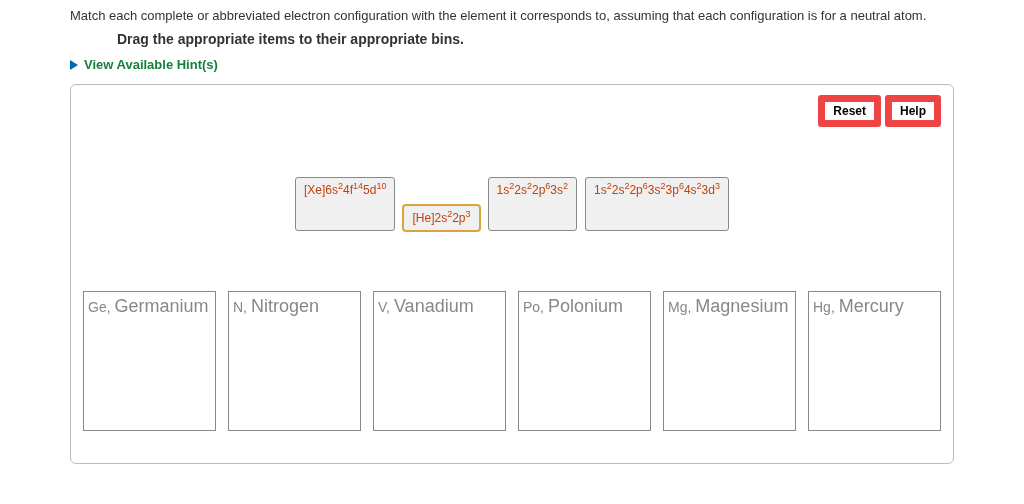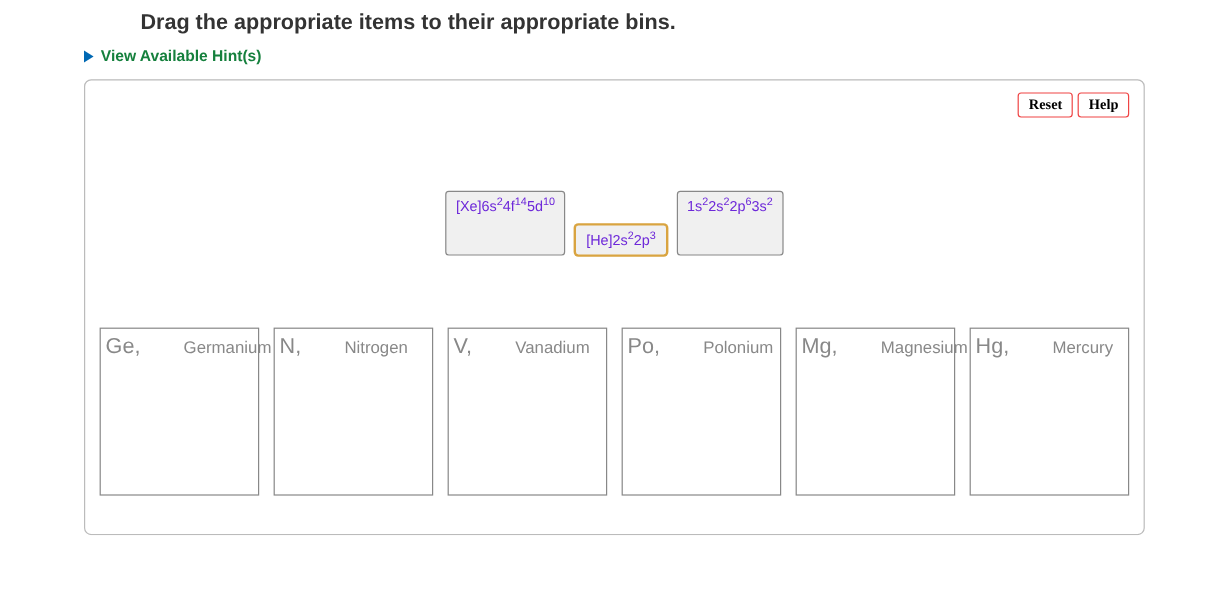--- a/index.html
+++ b/index.html
@@ -1,54 +1,56 @@
 <!DOCTYPE html>
 <html><head>
 <meta charset="utf-8">
 <style>
   * { box-sizing: border-box; margin: 0; padding: 0; }
   body { font-family: Arial, Helvetica, sans-serif; font-size: 13px; color: #333; background: #fff; padding: 0; width: 1024px; }
   .container { padding: 8px 70px 0 70px; }
   .instruction { font-size: 13px; margin-bottom: 8px; }
-  .bold-instruction { font-weight: bold; font-size: 18px; margin-bottom: 10px; padding-left: 47px; }
+  .bold-instruction { font-weight: bold; font-size: 14px; margin-bottom: 10px; padding-left: 47px; }
   .hints-link { color: #15803d; font-weight: bold; font-size: 13px; cursor: pointer; display: flex; align-items: center; margin-bottom: 12px; }
   .hints-triangle { display: inline-block; width: 0; height: 0; border-top: 5px solid transparent; border-bottom: 5px solid transparent; border-left: 8px solid #0068b3; margin-right: 6px; }
   .activity-box { border: 1px solid #bbb; border-radius: 6px; padding: 12px 12px 0 12px; position: relative; height: 380px; }
   .toolbar { position: absolute; top: 10px; right: 12px; display: flex; gap: 4px; }
-  .tool-btn { background: #fff; border: 1px solid #ef4444; border-radius: 3px; padding: 2px 8px; font-size: 12px; font-weight: bold; cursor: pointer; font-family: Liberation Serif, serif; }
+  .tool-btn { background: #fff; border: 7px solid #ef4444; border-radius: 3px; padding: 2px 8px; font-size: 12px; font-weight: bold; cursor: pointer; font-family: Liberation Sans, sans-serif; }
   .tiles-row { display: flex; justify-content: center; gap: 8px; margin-top: 80px; }
-  .tile { background: #f0f0f0; border: 1px solid #888; border-radius: 3px; padding: 5px 8px; font-size: 12px; color: #6d28d9; white-space: nowrap; cursor: grab; }
+  .tile { background: #f0f0f0; border: 1px solid #888; border-radius: 3px; padding: 5px 8px; font-size: 12px; color: #c2410c; white-space: nowrap; cursor: grab; }
   .tile.selected { border: 1px solid #d9a440; box-shadow: 0 0 0 1px #d9a440; margin-top: 28px; }
   sup { font-size: 9px; vertical-align: super; line-height: 0; }
   .bins-row { display: flex; justify-content: center; gap: 12px; margin-top: 60px; }
   .bin { width: 140px; height: 140px; border: 1px solid #888; background: #fff; position: relative; }
   .bin-label { position: absolute; top: 4px; left: 4px; font-size: 15px; color: #888; display: flex; align-items: baseline; gap: 4px; }
-  .bin-symbol { font-size: 18px; }
-  .bin-name { font-size: 14px; color: #888; margin-left: 32px; }
+  .bin-symbol { font-size: 14px; }
+  .bin-name { font-size: 18px; color: #888; }
 </style>
 </head>
 <body>
 
 <div class="container">
+  <p class="instruction">Match each complete or abbreviated electron configuration with the element it corresponds to, assuming that each configuration is for a neutral atom.</p>
   <p class="bold-instruction">Drag the appropriate items to their appropriate bins.</p>
   <div class="hints-link">
     <span class="hints-triangle"></span>
     <span>View Available Hint(s)</span>
   </div>
 
   <div class="activity-box">
     <div class="toolbar">
       <button class="tool-btn">Reset</button>
       <button class="tool-btn">Help</button>
     </div>
 
     <div class="tiles-row" id="tiles-row">
         <div class="tile">[Xe]6s<sup>2</sup>4f<sup>14</sup>5d<sup>10</sup></div>
         <div class="tile selected">[He]2s<sup>2</sup>2p<sup>3</sup></div>
         <div class="tile">1s<sup>2</sup>2s<sup>2</sup>2p<sup>6</sup>3s<sup>2</sup></div>
+        <div class="tile">1s<sup>2</sup>2s<sup>2</sup>2p<sup>6</sup>3s<sup>2</sup>3p<sup>6</sup>4s<sup>2</sup>3d<sup>3</sup></div>
       </div>
 
     <div class="bins-row" id="bins-row">
         <div class="bin">
           <div class="bin-label">
             <span class="bin-symbol">Ge,</span>
             <span class="bin-name">Germanium</span>
           </div>
         </div>
         <div class="bin">

